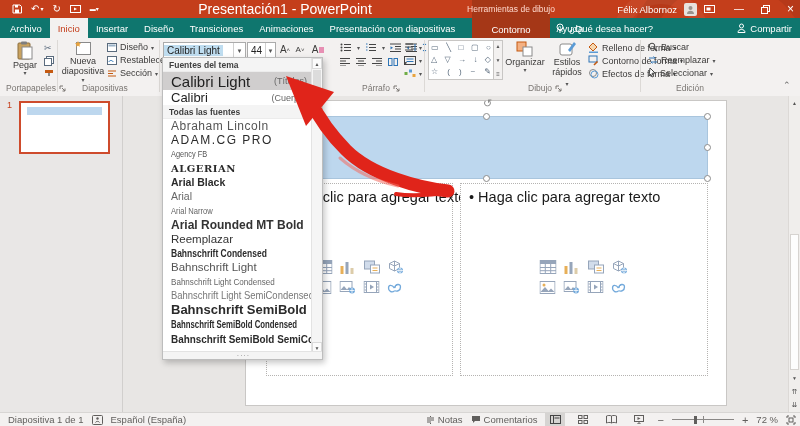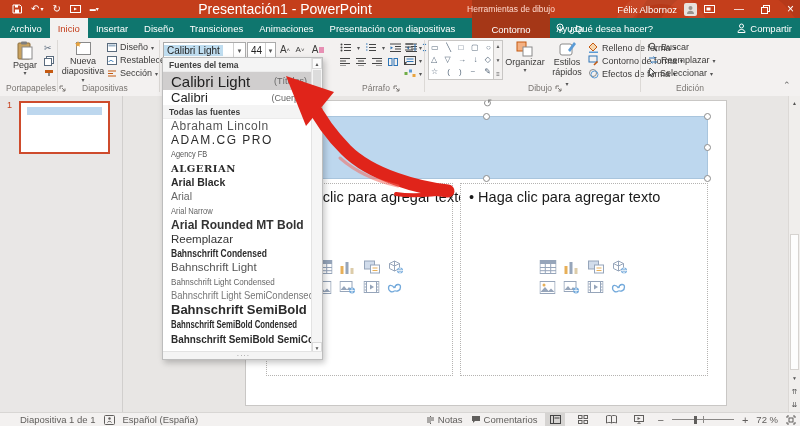--- a/index.html
+++ b/index.html
@@ -105,21 +105,21 @@
   .f-bahn-light span{font-size:11.5px;font-weight:300;color:#555}
   .f-bahn-light-cond span{font-size:9.5px;transform:scaleX(.85);color:#666}
   .f-bahn-light-semi span{font-size:10.5px;transform:scaleX(.9);color:#777}
   .f-bahn-sb{height:15px}.f-bahn-sb span{font-size:13px;font-weight:700}
   .f-bahn-sb-cond span{font-size:10px;font-weight:800;transform:scaleX(.78)}
   .f-bahn-sb-semi{height:15px}.f-bahn-sb-semi span{font-size:11px;font-weight:700;transform:scaleX(.9)}
 
   
   #statusbar{position:absolute;left:0;top:412px;width:800px;height:14px;background:#F3F1F0;border-top:1px solid #D8D6D4;
              box-sizing:border-box;display:flex;align-items:center;font-size:9.5px;color:#605E5C}
-  #statusbar .left{display:flex;align-items:center;gap:8px;margin-left:20px}
+  #statusbar .left{display:flex;align-items:center;gap:8px;margin-left:8px}
   #statusbar .right{display:flex;align-items:center;gap:8px;margin-left:auto;margin-right:4px}
   .viewbtn{width:20px;height:13px;display:flex;align-items:center;justify-content:center}
   .viewbtn.active{background:#D6D4D2}
   #zoom-track{position:relative;width:62px;height:13px;display:flex;align-items:center}
   #zoom-track .rail{width:100%;height:1px;background:#8A8886}
   #zoom-track .tick{position:absolute;left:50%;top:3px;width:1px;height:7px;background:#8A8886}
   #zoom-track .thumb{position:absolute;left:35%;top:2.5px;width:3px;height:8px;background:#605E5C}
 
   
   #arrow-svg{position:absolute;left:0;top:0;width:800px;height:426px;pointer-events:none;z-index:80}

